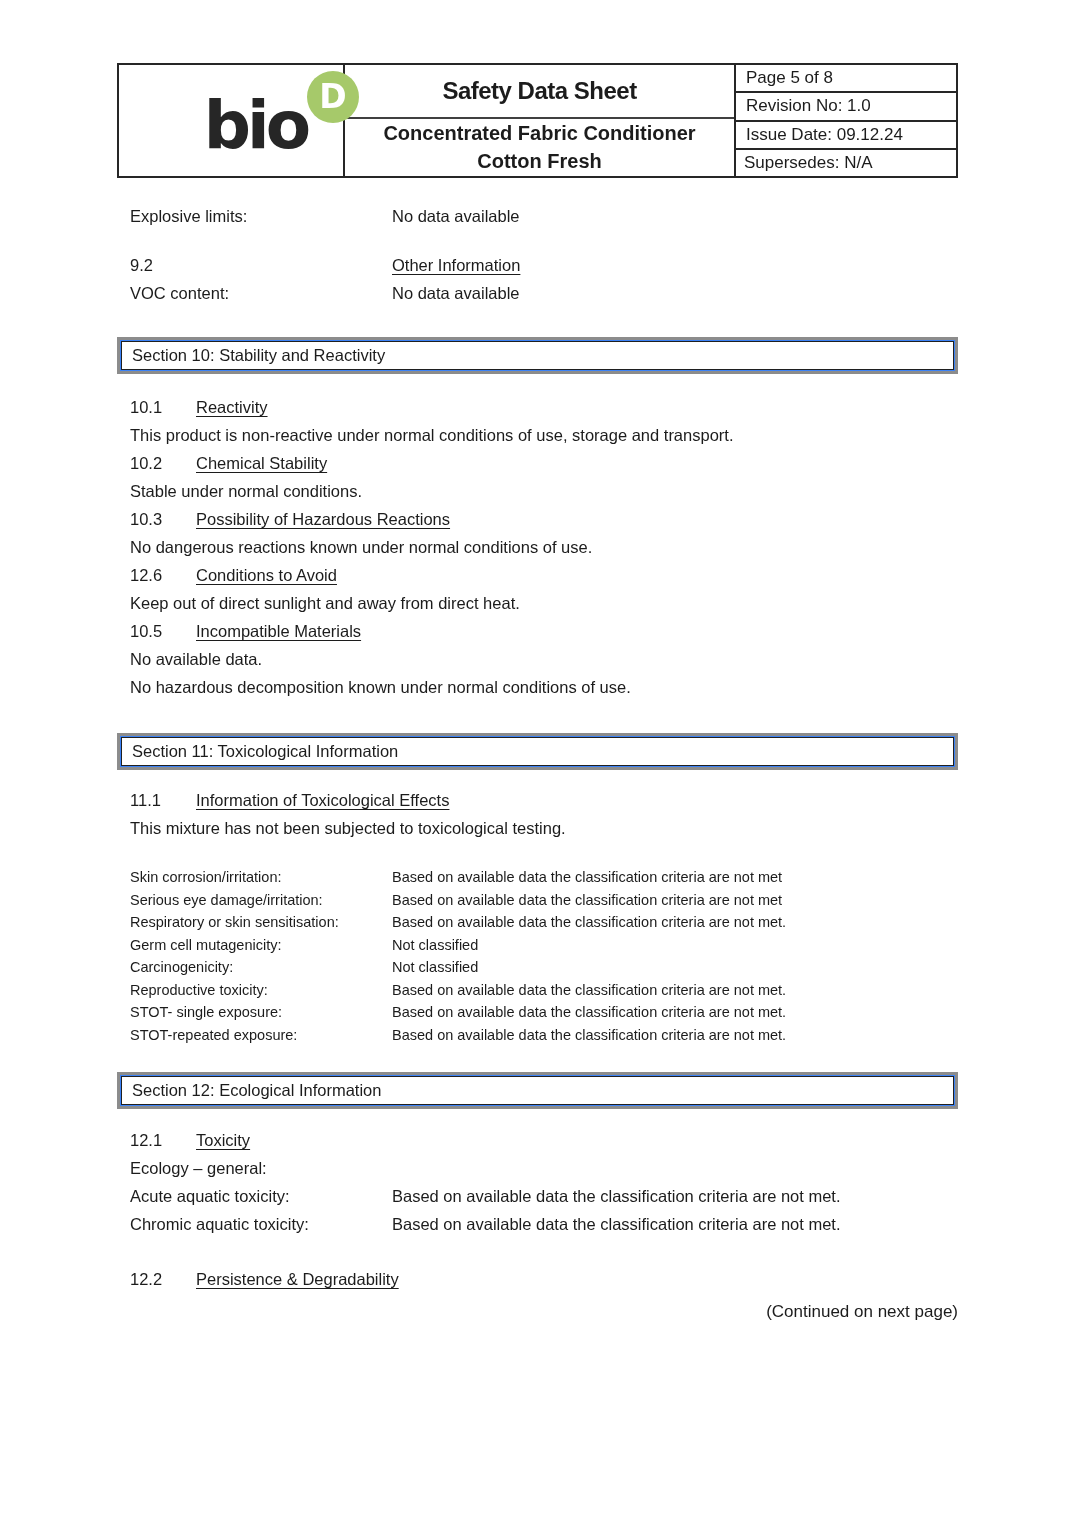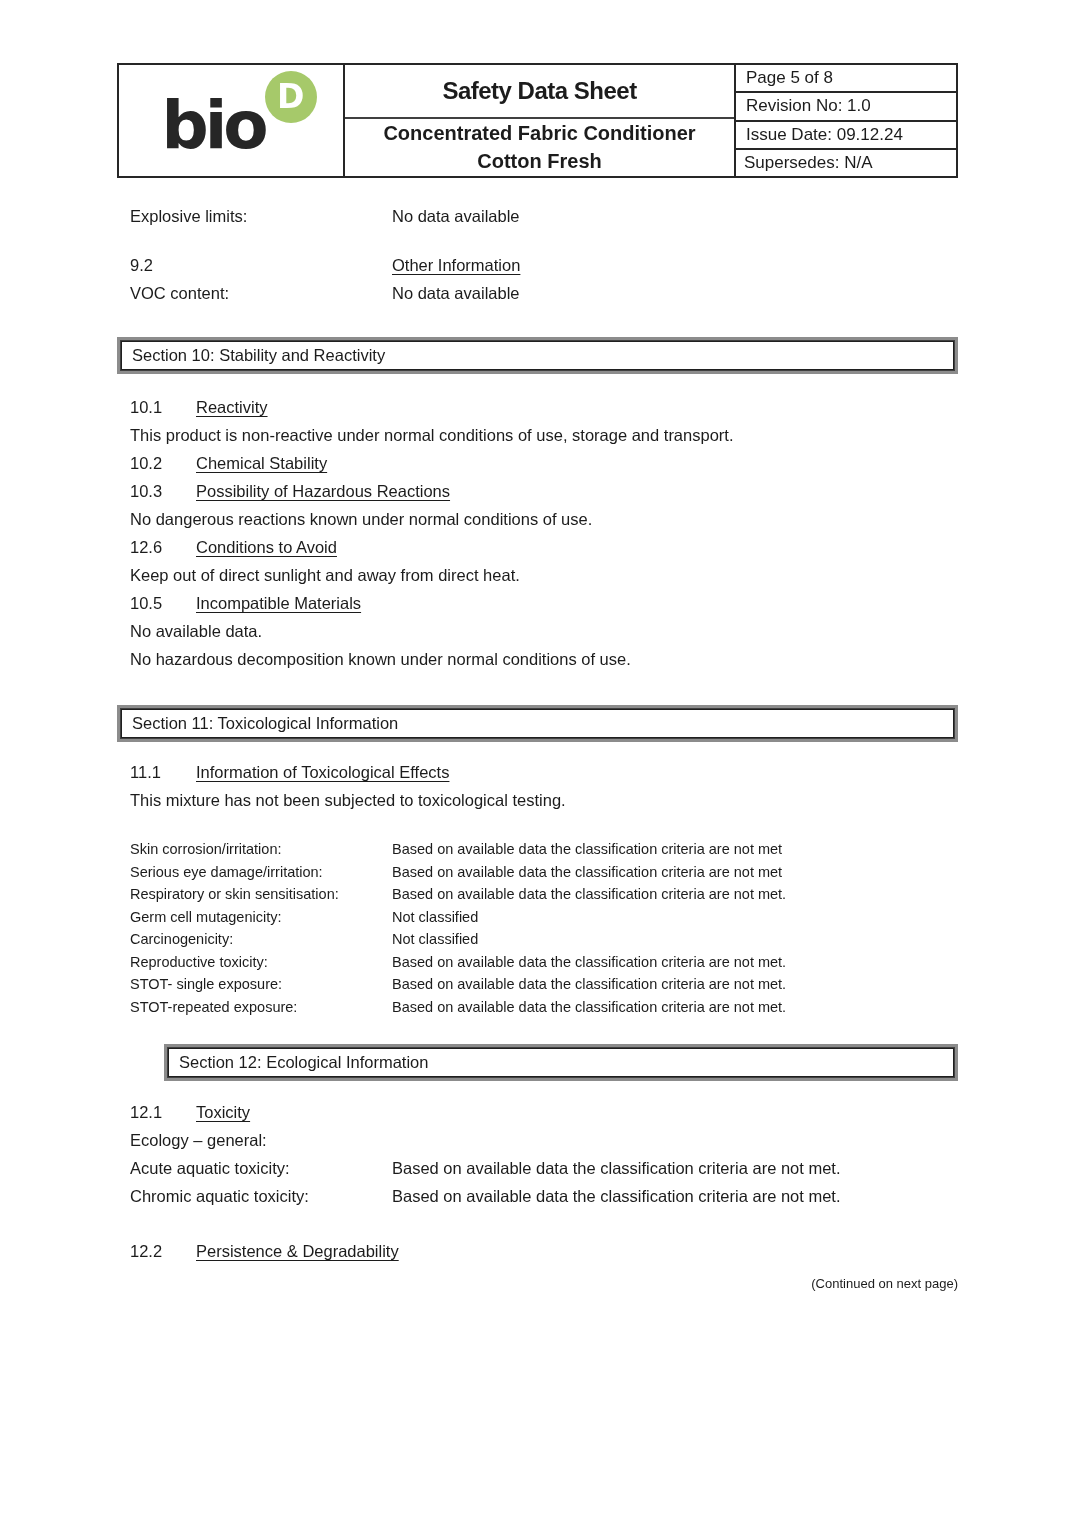--- a/index.html
+++ b/index.html
@@ -14,21 +14,21 @@
 
   
   .hdr {
     margin-top:63px;
     display:grid;
     grid-template-columns:224px 393px 1fr;
     border:2px solid #262626;
     height:115px;
     background:#fff;
   }
-  .logo-cell { display:flex; align-items:center; justify-content:center; }
+  .logo-cell { display:flex; align-items:center; justify-content:flex-end; }
   .logo {
     position:relative;
     font-family:"DejaVu Sans", sans-serif;
     font-weight:bold;
     font-size:66px;
     letter-spacing:-4px;
     color:#262626;
     line-height:1;
     padding:10px 36px 0 0;
   }
@@ -57,39 +57,39 @@
 
   
   .r { display:flex; line-height:28px; font-size:16.5px; padding-left:13px; }
   .r .lbl { width:262px; flex:none; }
   .subh { display:flex; line-height:28px; font-size:16.5px; padding-left:13px; }
   .subh .num { width:66px; flex:none; }
   .u { text-decoration:underline; text-underline-offset:3px; }
   .body-line { line-height:28px; font-size:16.5px; padding-left:13px; }
 
   
-  .bar { border:3px solid #8c8c8c; background:#404040; padding:1px; }
+  .bar { border:3px solid #8c8c8c; background:#3b82f6; padding:1px; }
   .bar-inner { border:1px solid #1f1f1f; padding:3px 10px 4px; font-size:16.5px; line-height:20px; background:#fff; }
 
   
   .b1 { margin-top:24px; }
   .b2 { margin-top:21px; }
   .bar10 { margin-top:30px; margin-bottom:19px; }
   .bar11 { margin-top:32px; margin-bottom:16px; }
-  .bar12 { margin-top:26px; margin-bottom:17px;margin-left:47px; }
+  .bar12 { margin-top:26px; margin-bottom:17px; }
 
   
   .tox { margin-top:24px; }
   .tox .r { line-height:22.5px; font-size:14.5px; }
 
   
   .eco-val { width:560px; }
 
   .h122 { margin-top:27px; }
-  .note { text-align:right; font-size:13px; line-height:18px; margin-top:10px; }
+  .note { text-align:right; font-size:17px; line-height:18px; margin-top:10px; }
 </style>
 </head>
 <body>
 
 <div class="page">
   <div class="content">
 
     <div class="hdr">
       <div class="logo-cell">
         <div class="logo">
@@ -132,20 +132,21 @@
     <div class="subh">
       <span class="num">10.1</span>
       <span class="u">Reactivity</span>
     </div>
     <div class="body-line">This product is non-reactive under normal conditions of use, storage and transport.</div>
 
     <div class="subh">
       <span class="num">10.2</span>
       <span class="u">Chemical Stability</span>
     </div>
+    <div class="body-line">Stable under normal conditions.</div>
 
     <div class="subh">
       <span class="num">10.3</span>
       <span class="u">Possibility of Hazardous Reactions</span>
     </div>
     <div class="body-line">No dangerous reactions known under normal conditions of use.</div>
 
     <div class="subh">
       <span class="num">12.6</span>
       <span class="u">Conditions to Avoid</span>

